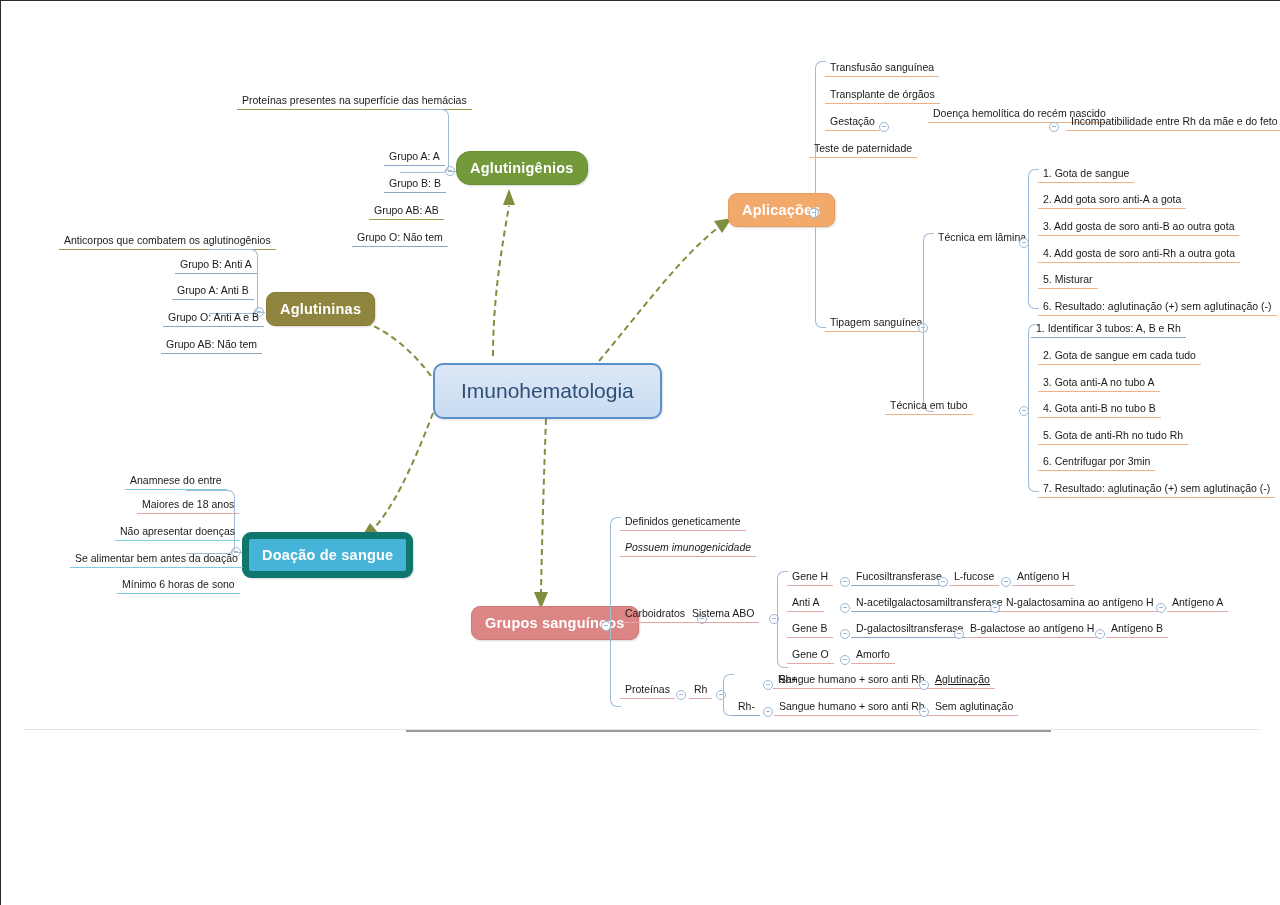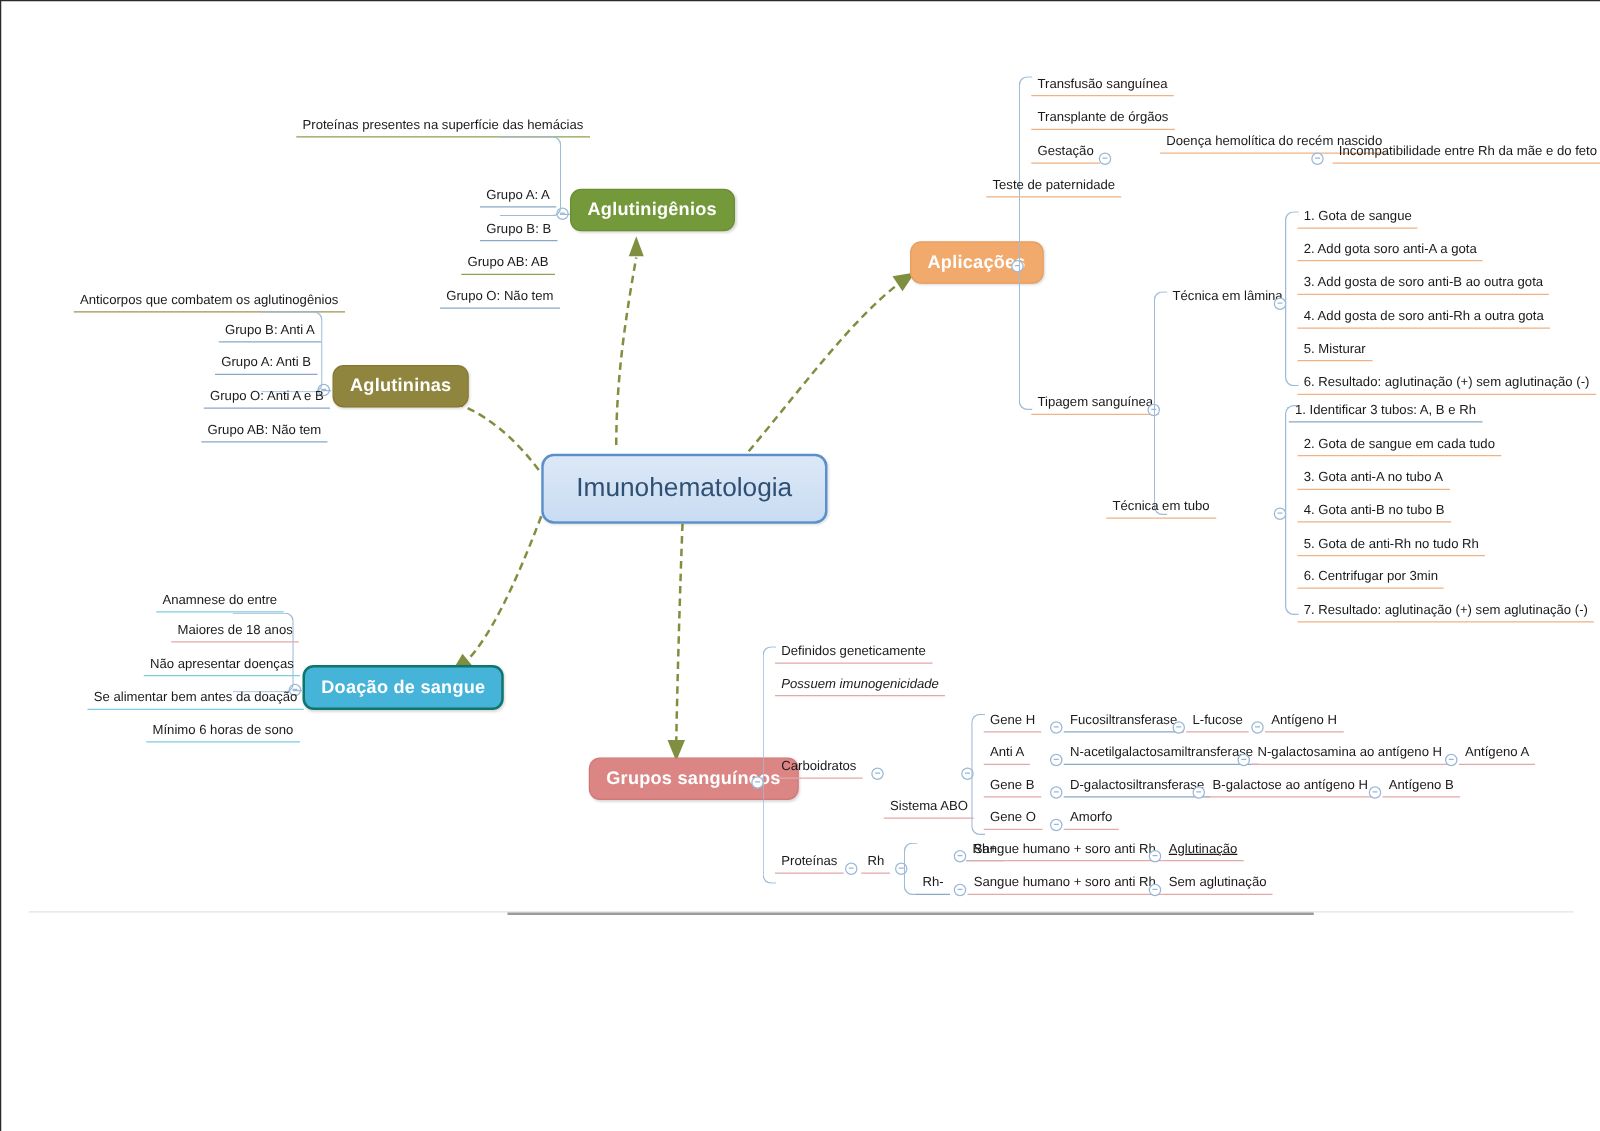--- a/index.html
+++ b/index.html
@@ -18,21 +18,21 @@
     box-shadow:1px 1px 2px rgba(0,0,0,.12);
   }
   
   .pill{
     border-radius:9px;color:#ffffff;font-size:14.5px;font-weight:bold;
     padding:8px 13px;letter-spacing:.2px;
     box-shadow:1px 1px 2px rgba(0,0,0,.15);
   }
   .pill.green{background:#74993b;border:1px solid #6a8f33;}
   .pill.olive{background:#90853e;border:1px solid #85792f;}
-  .pill.cyan{background:#46b3d9;border:2px solid #0f766e;}
+  .pill.cyan{background:#46b3d9;border:7px solid #0f766e;}
   .pill.orange{background:#f1a96c;border:1px solid #e79d5d;}
   .pill.salmon{background:#db8585;border:1px solid #d07878;}
 
   
   .leaf{
     font-size:10.5px;color:#1a1a1a;padding:2px 5px 3px 5px;
     border-bottom:1.4px solid #b9c9dd;background:transparent;
   }
   .leaf.ub{border-bottom-color:#8aa8c6;}    
   .leaf.uo{border-bottom-color:#f0b183;}    
@@ -85,21 +85,21 @@
 
     <path class="dash" d="M598,360 C640,310 680,255 718,226"></path>
     <polygon class="arrowhead" points="731,217 721,232 713,220"></polygon>
 
     <path class="dash" d="M545,418 C543,470 541,540 540,592"></path>
     <polygon class="arrowhead" points="540,608 533,591 547,591"></polygon>
   </svg>
 
   <div class="node central" style="left:432px;top:362px;">Imunohematologia</div>
 
-  <div class="node pill green" style="left:455px;top:150px;">Aglutinigênios</div>
+  <div class="node pill green" style="left:455px;top:150px;border-radius:14px;">Aglutinigênios</div>
   <div class="tog" style="left:444px;top:165px;"></div>
 
   <div class="node leaf ug" style="left:236px;top:91px;">Proteínas presentes na superfície das hemácias</div>
 
   <div class="bracket br-right br-b" style="left:399px;top:108px;width:48px;height:62px;"></div>
   <div class="stem b" style="left:447px;top:170px;width:8px;"></div>
 
   <div class="node leaf ub" style="left:383px;top:147px;">Grupo A: A</div>
   <div class="node leaf ub" style="left:383px;top:174px;">Grupo B: B</div>
   <div class="node leaf ug" style="left:368px;top:201px;">Grupo AB: AB</div>
@@ -138,21 +138,21 @@
 
   <div class="node leaf uo" style="left:824px;top:58px;">Transfusão sanguínea</div>
   <div class="node leaf uo" style="left:824px;top:85px;">Transplante de órgãos</div>
 
   <div class="node leaf uo" style="left:824px;top:112px;">Gestação</div>
   <div class="tog" style="left:878px;top:121px;"></div>
   <div class="node leaf uo" style="left:895px;top:104px;margin-left:32px;">Doença hemolítica do recém nascido</div>
   <div class="tog" style="left:1048px;top:121px;"></div>
   <div class="node leaf uo" style="left:1065px;top:112px;">Incompatibilidade entre Rh da mãe e do feto</div>
 
-  <div class="node leaf uo" style="left:788px;top:139px;text-align:center;">Teste de paternidade</div>
+  <div class="node leaf uo" style="left:808px;top:139px;text-align:center;">Teste de paternidade</div>
 
   <div class="node leaf uo" style="left:824px;top:313px;">Tipagem sanguínea</div>
   <div class="tog" style="left:917px;top:322px;"></div>
 
   <div class="bracket br-left br-b" style="left:922px;top:232px;width:10px;height:177px;"></div>
 
   <div class="node leaf plain" style="left:932px;top:228px;">Técnica em lâmina</div>
   <div class="tog" style="left:1018px;top:237px;"></div>
   <div class="bracket br-left br-b" style="left:1027px;top:168px;width:10px;height:138px;"></div>
 
@@ -178,21 +178,21 @@
   <div class="node pill salmon" style="left:470px;top:605px;">Grupos sanguíneos</div>
   <div class="tog" style="left:600px;top:620px;"></div>
 
   <div class="bracket br-left br-b" style="left:609px;top:516px;width:10px;height:188px;"></div>
 
   <div class="node leaf ur" style="left:619px;top:512px;">Definidos geneticamente</div>
   <div class="node leaf ur" style="left:619px;top:538px;font-style:italic;">Possuem imunogenicidade</div>
 
   <div class="node leaf ur" style="left:619px;top:604px;">Carboidratos</div>
   <div class="tog" style="left:696px;top:613px;"></div>
-  <div class="node leaf ur" style="left:706px;top:604px;margin-top:32px;">Sistema ABO</div>
+  <div class="node leaf ur" style="left:686px;top:604px;">Sistema ABO</div>
   <div class="tog" style="left:768px;top:613px;"></div>
 
   <div class="bracket br-left br-b" style="left:776px;top:570px;width:10px;height:95px;"></div>
 
   <div class="node leaf ur" style="left:786px;top:567px;">Gene H</div>
   <div class="tog" style="left:839px;top:576px;"></div>
   <div class="node leaf ub" style="left:850px;top:567px;">Fucosiltransferase</div>
   <div class="tog" style="left:937px;top:576px;"></div>
   <div class="node leaf ur" style="left:948px;top:567px;">L-fucose</div>
   <div class="tog" style="left:1000px;top:576px;"></div>

